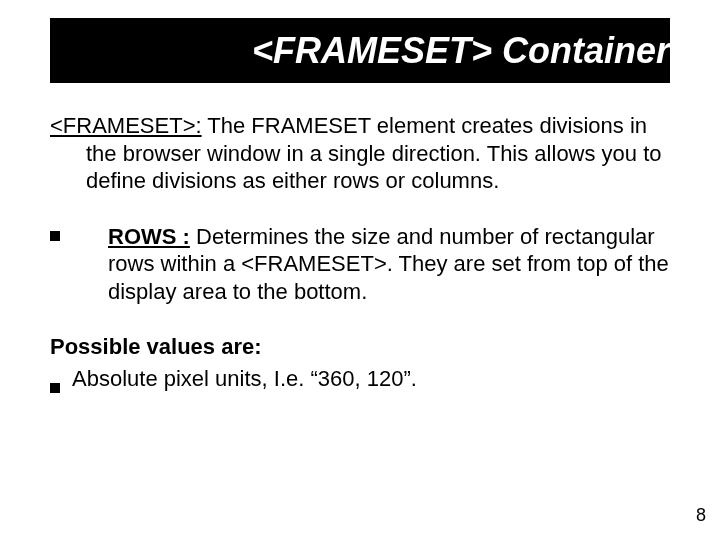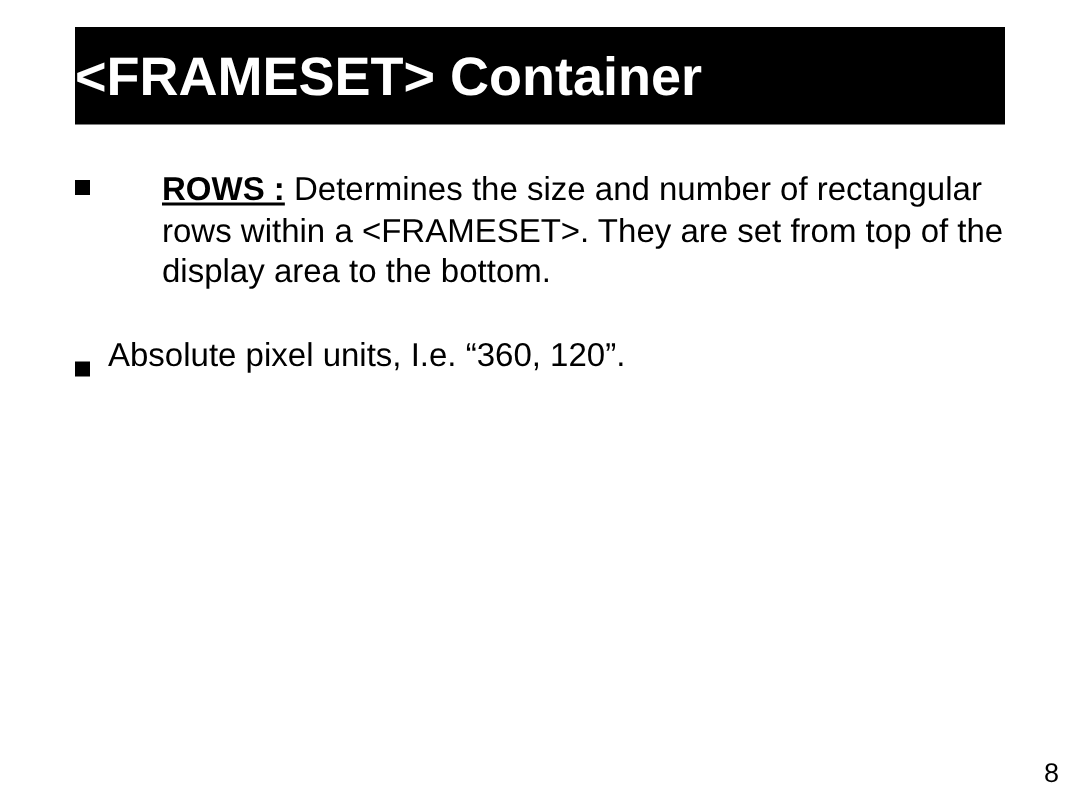--- a/index.html
+++ b/index.html
@@ -19,21 +19,22 @@
   }
   .title-bar {
     position: absolute;
     left: 50px;
     top: 18px;
     width: 620px;
     height: 65px;
     background: #000000;
     display: flex;
     align-items: center;
-    justify-content: flex-start;
+    justify-content: flex-end;
+    font-style: italic;
   }
   .title-bar .title {
     color: #ffffff;
     font-size: 36px;
     font-weight: bold;
   }
   .body {
     position: absolute;
     left: 50px;
     right: 50px;
@@ -103,31 +104,35 @@
 <body>
 
 <div class="slide">
 
   <div class="title-bar">
     <div class="title">&lt;FRAMESET&gt; Container</div>
   </div>
 
   <div class="body">
 
+    <div class="block hang">
+      <span class="lead">&lt;FRAMESET&gt;:</span><span> The FRAMESET element creates divisions in the browser window in a single direction. This allows you to define divisions as either rows or columns.</span>
+    </div>
 
     <div class="block">
       <div class="bullet-row">
         <div class="sq"></div>
         <div class="txt">
           <b><span class="lead">ROWS :</span></b><span> Determines the size and number of rectangular rows within a &lt;FRAMESET&gt;. They are set from top of the display area to the bottom.</span>
         </div>
       </div>
     </div>
 
     <div class="block nohang">
+      <div class="pv-head">Possible values are:</div>
       <div class="pv-item">
         <div class="sq"></div>
         <div>Absolute pixel units, I.e. “360, 120”.</div>
       </div>
     </div>
 
   </div>
 
   <div class="page-num">8</div>
 </div>

